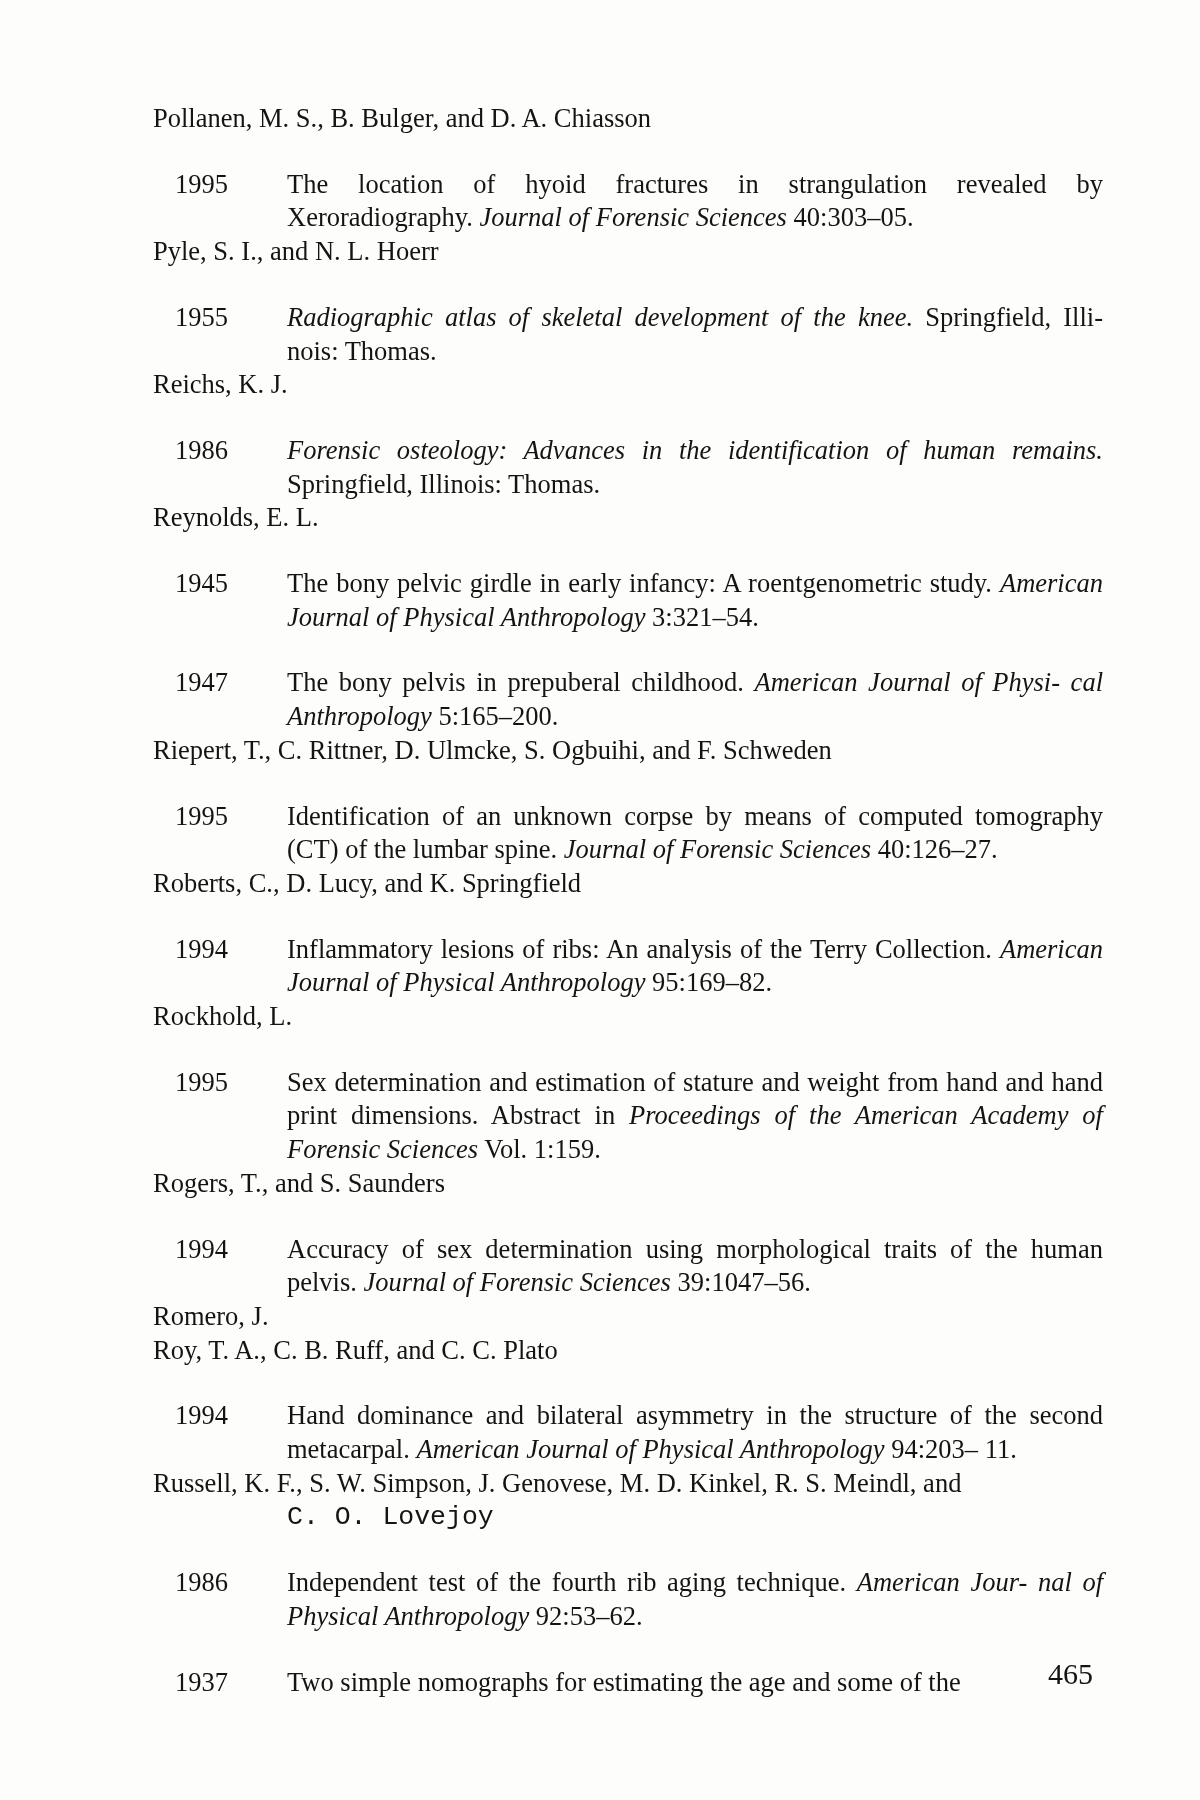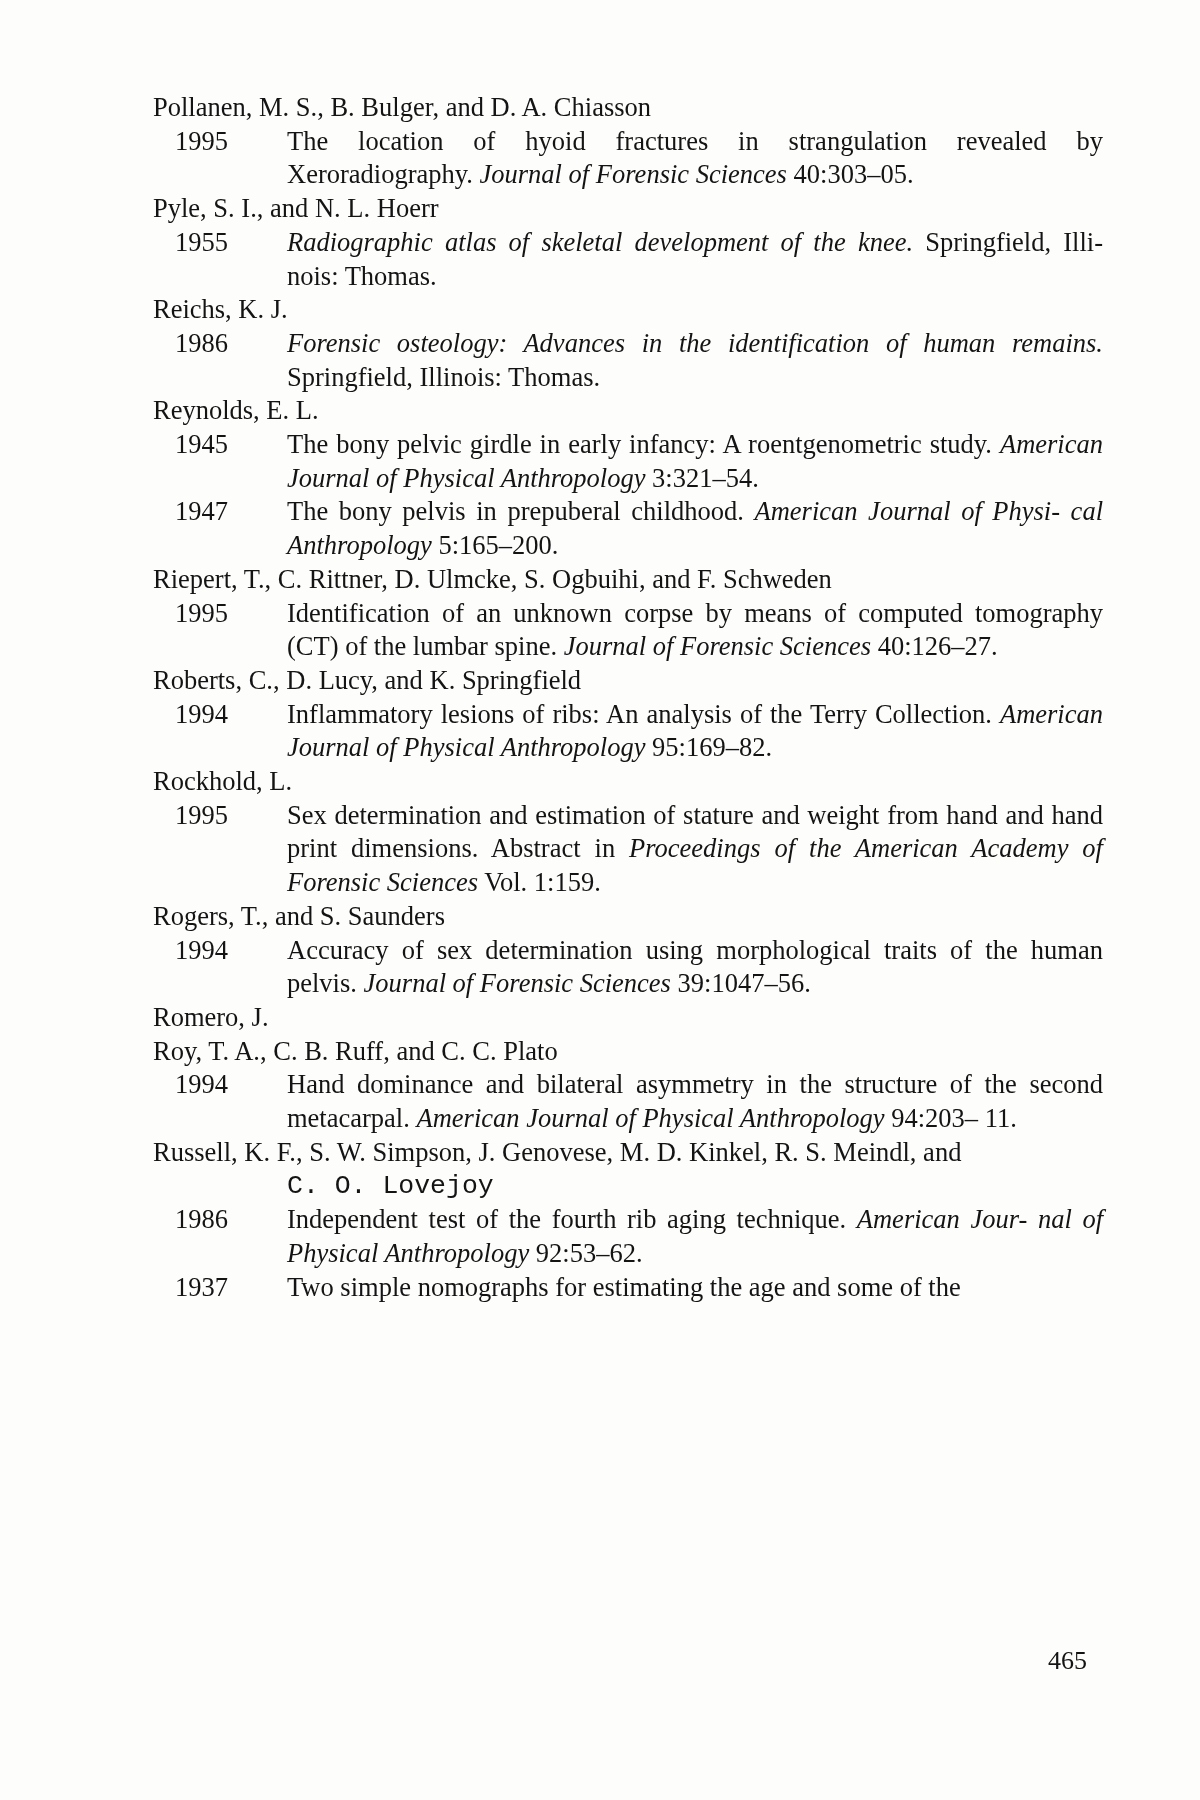--- a/index.html
+++ b/index.html
@@ -4,36 +4,36 @@
 <style>
   html, body { margin: 0; padding: 0; }
   body {
     width: 1200px; height: 1800px;
     background: #fdfdfc;
     position: relative;
     overflow: hidden;
     font-family: "Liberation Serif", "DejaVu Serif", serif;
     color: #141414;
   }
-  .page { position: absolute; left: 0; top: 3px; width: 1200px; height: 1720px; }
+  .page { position: absolute; left: 0; top: 14px; width: 1200px; height: 1720px; }
   .refs {
     position: absolute;
     left: 153px; top: 88px;
     width: 950px;
     font-size: 26.5px;
     line-height: 33.7px;
   }
   .author { white-space: nowrap; }
-  .entry { position: relative; padding-left: 134px; text-align: justify; text-align-last: left; }
+  .entry { position: relative; padding-left: 134px; text-align: justify; text-align-last: left; margin-top: 32px; }
   .entry .yr { position: absolute; left: 22px; top: 0; }
   .author-cont { padding-left: 134px; font-family: Liberation Mono, monospace; }
   i { font-style: italic; }
   .pagenum {
     position: absolute; left: 1048px; top: 1643px;
-    font-size: 26px;
+    font-size: 30px;
   }
 </style>
 </head>
 <body>
 
 <div class="page">
   <div class="refs" id="refs">
       <div>
         <div class="author">Pollanen, M. S., B. Bulger, and D. A. Chiasson</div>
         <div class="entry"><span class="yr">1995</span><span>The location of hyoid fractures in strangulation revealed by Xeroradiography. </span><i>Journal of Forensic Sciences</i><span> 40:303–05.</span></div>

